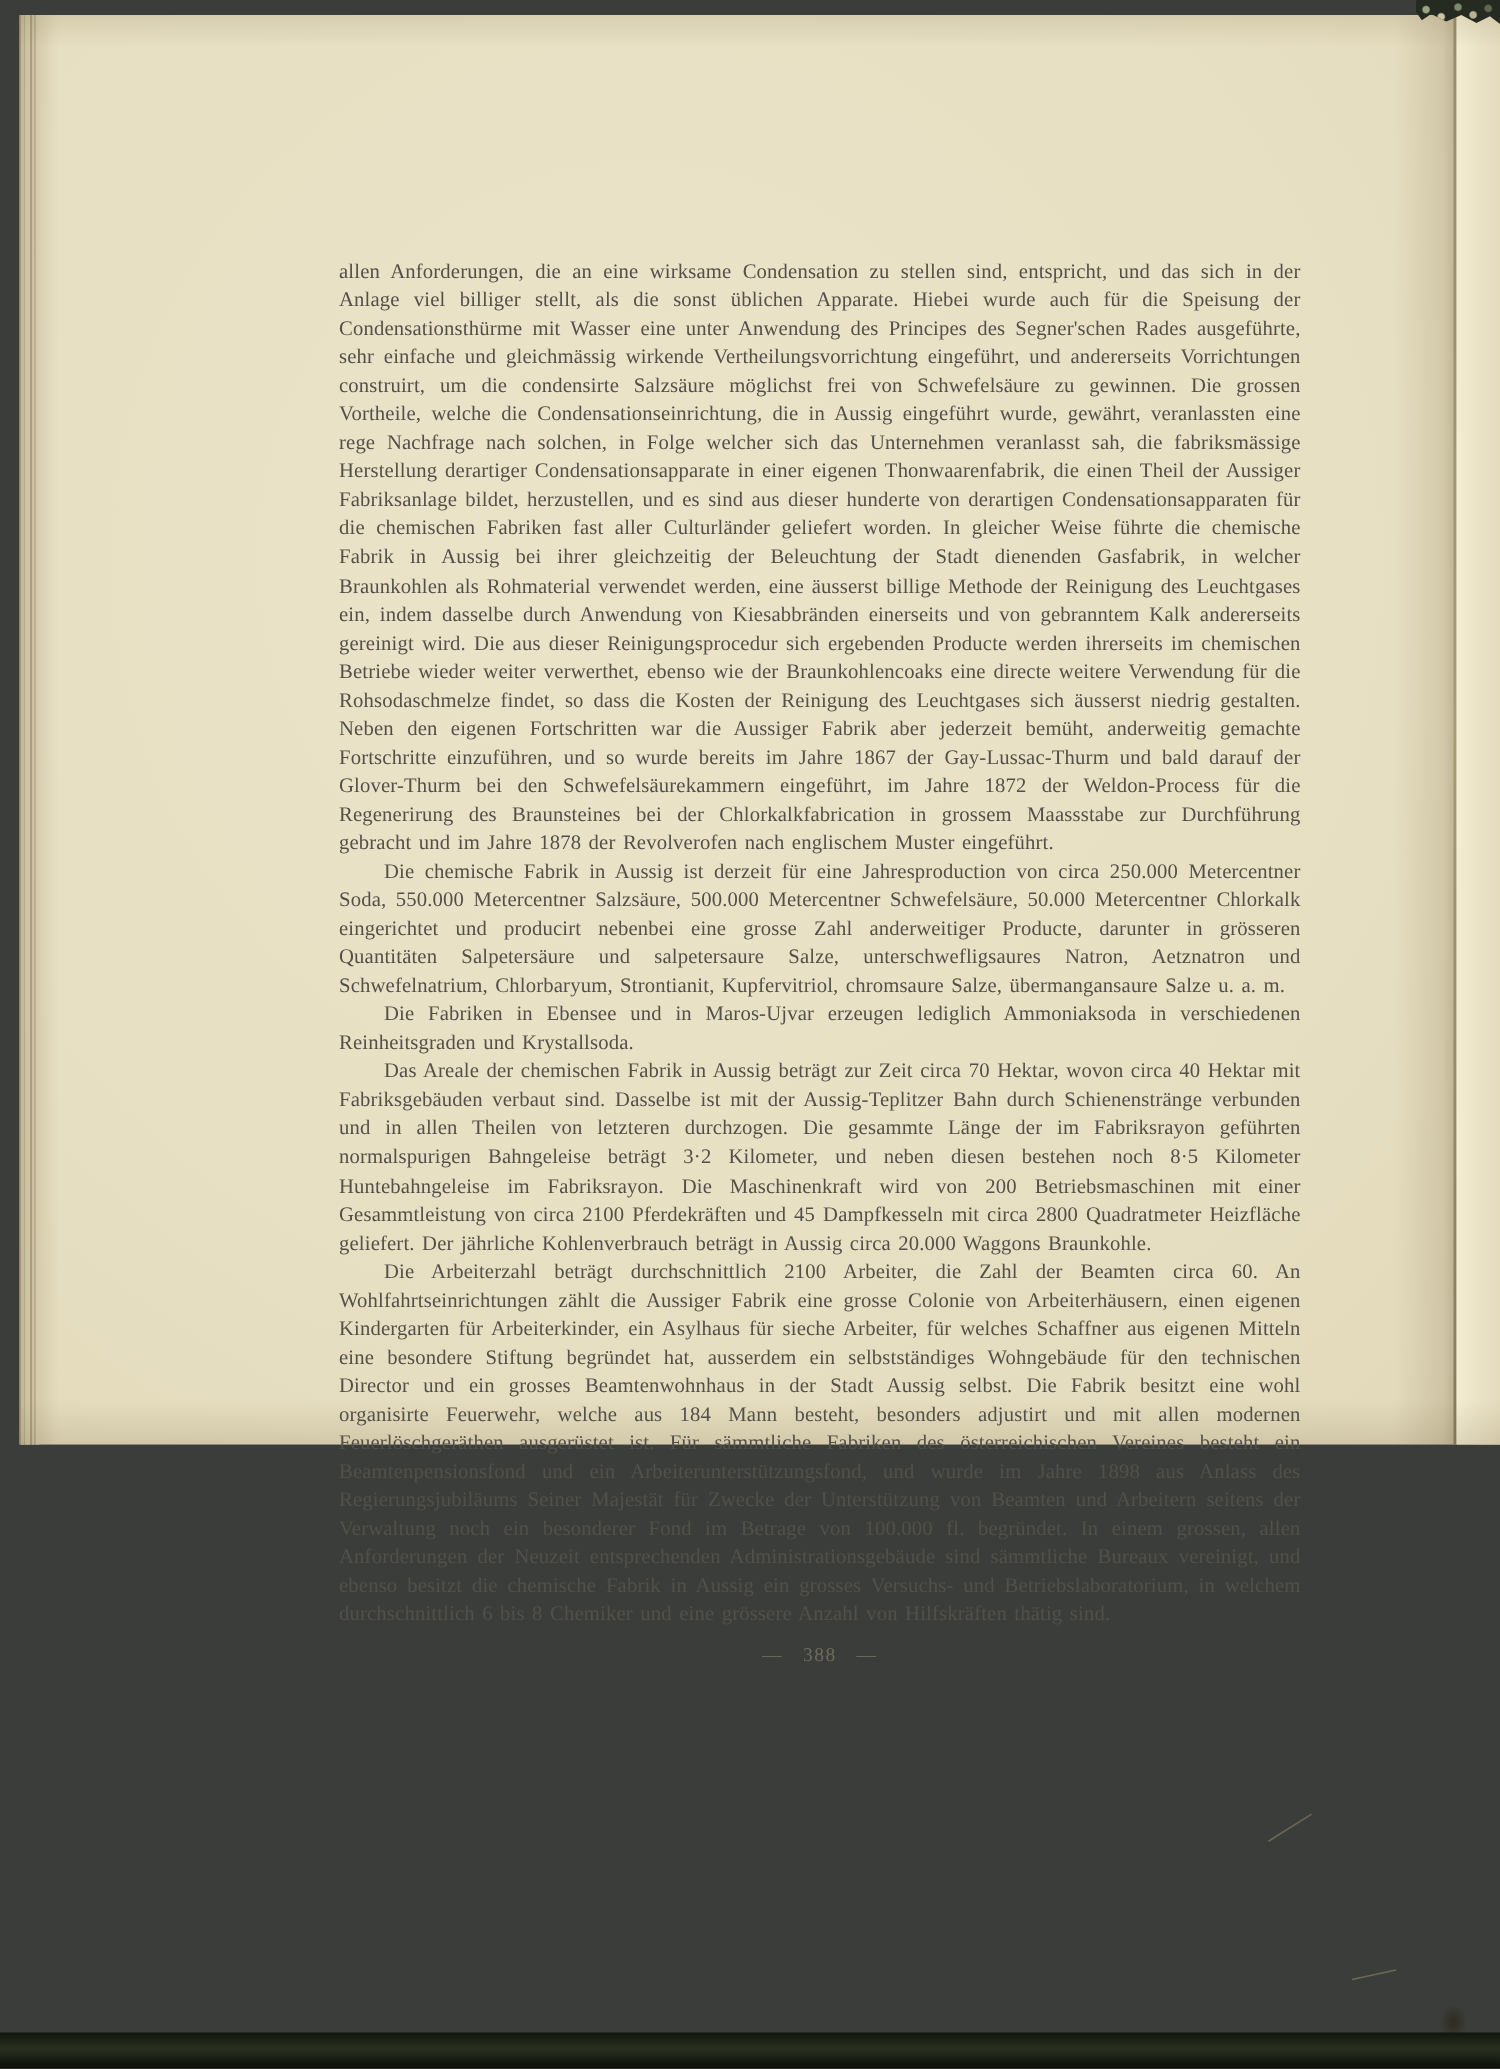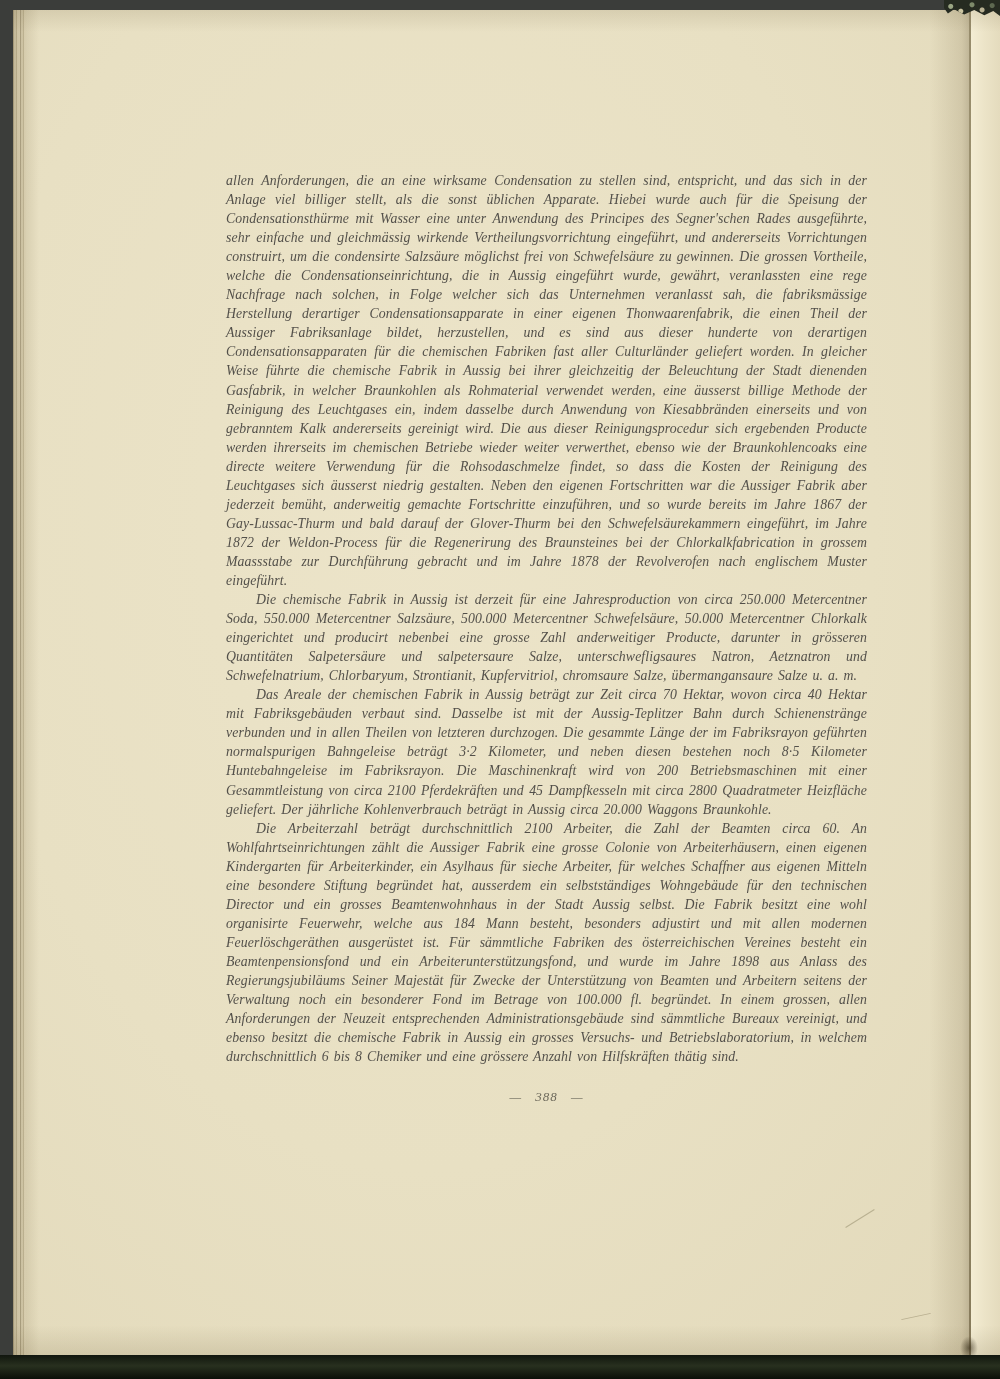--- a/index.html
+++ b/index.html
@@ -8,24 +8,23 @@
     background:#3b3d3a;
     position:relative;overflow:hidden;
     font-family:"Liberation Serif", serif;
   }
   
   .cover-band{
     position:absolute;left:0;bottom:0;width:1000px;height:24px;
     background:linear-gradient(to bottom,#11160e 0%,#28301f 45%,#0b0f08 100%);
   }
   .page{
-    position:absolute;left:13px;top:10px;width:987px;height:1345px;
+    position:absolute;left:13px;top:10px;width:987px;height:953px;
     background:
       radial-gradient(ellipse at 42% 38%, #ece4c9 0%, #e8e0c3 55%, #e2d9ba 100%);
-    font-style: italic;
   }
   .page-shading{
     position:absolute;inset:0;pointer-events:none;
     background:
       linear-gradient(to right, rgba(120,104,68,0.28) 0px, rgba(120,104,68,0) 26px),
       linear-gradient(to bottom, rgba(110,95,60,0.14) 0px, rgba(110,95,60,0) 22px),
       linear-gradient(to top, rgba(110,95,60,0.16) 0px, rgba(110,95,60,0) 30px);
   }
   .page-stack-edge{
     position:absolute;left:0;top:0;width:13px;height:100%;
@@ -72,21 +71,21 @@
   .text-block{
     position:absolute;left:213px;top:161px;width:641px;
     color:#53504a;
     font-size:13.8px;line-height:19.05px;
     text-align:justify;
     letter-spacing:0.1px;word-spacing:1.4px;
   }
   .text-block p{margin:0;text-indent:30px;}
   .text-block p.no-indent{text-indent:0;}
   .page-number{
-    margin-top:21px;
+    margin-top:8px;
     text-align:center;
     color:#6e6a5c;
     font-size:13px;letter-spacing:1px;word-spacing:9px;
   }
 </style>
 </head>
 <body>
 
 <div>
 
@@ -94,20 +93,21 @@
     <div class="page-stack-edge"></div>
     <div class="gutter-shade"></div>
     <div class="fold-line"></div>
     <div class="next-page-strip"></div>
     <div class="gutter-notch"></div>
     <div class="page-shading"></div>
 
     <div class="text-block">
       <p class="no-indent">allen Anforderungen, die an eine wirksame Condensation zu stellen sind, entspricht, und das sich in der Anlage viel billiger stellt, als die sonst üblichen Apparate. Hiebei wurde auch für die Speisung der Condensationsthürme mit Wasser eine unter Anwendung des Principes des Segner'schen Rades ausgeführte, sehr einfache und gleichmässig wirkende Vertheilungsvorrichtung eingeführt, und andererseits Vorrichtungen construirt, um die condensirte Salzsäure möglichst frei von Schwefelsäure zu gewinnen. Die grossen Vortheile, welche die Condensationseinrichtung, die in Aussig eingeführt wurde, gewährt, veranlassten eine rege Nachfrage nach solchen, in Folge welcher sich das Unternehmen veranlasst sah, die fabriksmässige Herstellung derartiger Condensationsapparate in einer eigenen Thonwaarenfabrik, die einen Theil der Aussiger Fabriksanlage bildet, herzustellen, und es sind aus dieser hunderte von derartigen Condensationsapparaten für die chemischen Fabriken fast aller Culturländer geliefert worden. In gleicher Weise führte die chemische Fabrik in Aussig bei ihrer gleichzeitig der Beleuchtung der Stadt dienenden Gasfabrik, in welcher Braunkohlen als Rohmaterial verwendet werden, eine äusserst billige Methode der Reinigung des Leuchtgases ein, indem dasselbe durch Anwendung von Kiesabbränden einerseits und von gebranntem Kalk andererseits gereinigt wird. Die aus dieser Reinigungsprocedur sich ergebenden Producte werden ihrerseits im chemischen Betriebe wieder weiter verwerthet, ebenso wie der Braunkohlencoaks eine directe weitere Verwendung für die Rohsodaschmelze findet, so dass die Kosten der Reinigung des Leuchtgases sich äusserst niedrig gestalten. Neben den eigenen Fortschritten war die Aussiger Fabrik aber jederzeit bemüht, anderweitig gemachte Fortschritte einzuführen, und so wurde bereits im Jahre 1867 der Gay-Lussac-Thurm und bald darauf der Glover-Thurm bei den Schwefelsäurekammern eingeführt, im Jahre 1872 der Weldon-Process für die Regenerirung des Braunsteines bei der Chlorkalkfabrication in grossem Maassstabe zur Durchführung gebracht und im Jahre 1878 der Revolverofen nach englischem Muster eingeführt.</p>
       <p>Die chemische Fabrik in Aussig ist derzeit für eine Jahresproduction von circa 250.000 Metercentner Soda, 550.000 Metercentner Salzsäure, 500.000 Metercentner Schwefelsäure, 50.000 Metercentner Chlorkalk eingerichtet und producirt nebenbei eine grosse Zahl anderweitiger Producte, darunter in grösseren Quantitäten Salpetersäure und salpetersaure Salze, unterschwefligsaures Natron, Aetznatron und Schwefelnatrium, Chlorbaryum, Strontianit, Kupfervitriol, chromsaure Salze, übermangansaure Salze u. a. m.</p>
+      <p>Die Fabriken in Ebensee und in Maros-Ujvar erzeugen lediglich Ammoniaksoda in verschiedenen Reinheitsgraden und Krystallsoda.</p>
       <p>Das Areale der chemischen Fabrik in Aussig beträgt zur Zeit circa 70 Hektar, wovon circa 40 Hektar mit Fabriksgebäuden verbaut sind. Dasselbe ist mit der Aussig-Teplitzer Bahn durch Schienenstränge verbunden und in allen Theilen von letzteren durchzogen. Die gesammte Länge der im Fabriksrayon geführten normalspurigen Bahngeleise beträgt 3·2 Kilometer, und neben diesen bestehen noch 8·5 Kilometer Huntebahngeleise im Fabriksrayon. Die Maschinenkraft wird von 200 Betriebsmaschinen mit einer Gesammtleistung von circa 2100 Pferdekräften und 45 Dampfkesseln mit circa 2800 Quadratmeter Heizfläche geliefert. Der jährliche Kohlenverbrauch beträgt in Aussig circa 20.000 Waggons Braunkohle.</p>
       <p>Die Arbeiterzahl beträgt durchschnittlich 2100 Arbeiter, die Zahl der Beamten circa 60. An Wohlfahrtseinrichtungen zählt die Aussiger Fabrik eine grosse Colonie von Arbeiterhäusern, einen eigenen Kindergarten für Arbeiterkinder, ein Asylhaus für sieche Arbeiter, für welches Schaffner aus eigenen Mitteln eine besondere Stiftung begründet hat, ausserdem ein selbstständiges Wohngebäude für den technischen Director und ein grosses Beamtenwohnhaus in der Stadt Aussig selbst. Die Fabrik besitzt eine wohl organisirte Feuerwehr, welche aus 184 Mann besteht, besonders adjustirt und mit allen modernen Feuerlöschgeräthen ausgerüstet ist. Für sämmtliche Fabriken des österreichischen Vereines besteht ein Beamtenpensionsfond und ein Arbeiterunterstützungsfond, und wurde im Jahre 1898 aus Anlass des Regierungsjubiläums Seiner Majestät für Zwecke der Unterstützung von Beamten und Arbeitern seitens der Verwaltung noch ein besonderer Fond im Betrage von 100.000 fl. begründet. In einem grossen, allen Anforderungen der Neuzeit entsprechenden Administrationsgebäude sind sämmtliche Bureaux vereinigt, und ebenso besitzt die chemische Fabrik in Aussig ein grosses Versuchs- und Betriebslaboratorium, in welchem durchschnittlich 6 bis 8 Chemiker und eine grössere Anzahl von Hilfskräften thätig sind.</p>
       <div class="page-number">— 388 —</div>
     </div>
 
     <div class="scratch scratch-1"></div>
     <div class="scratch scratch-2"></div>
   </div>
 
   <div class="marble-edge"></div>

